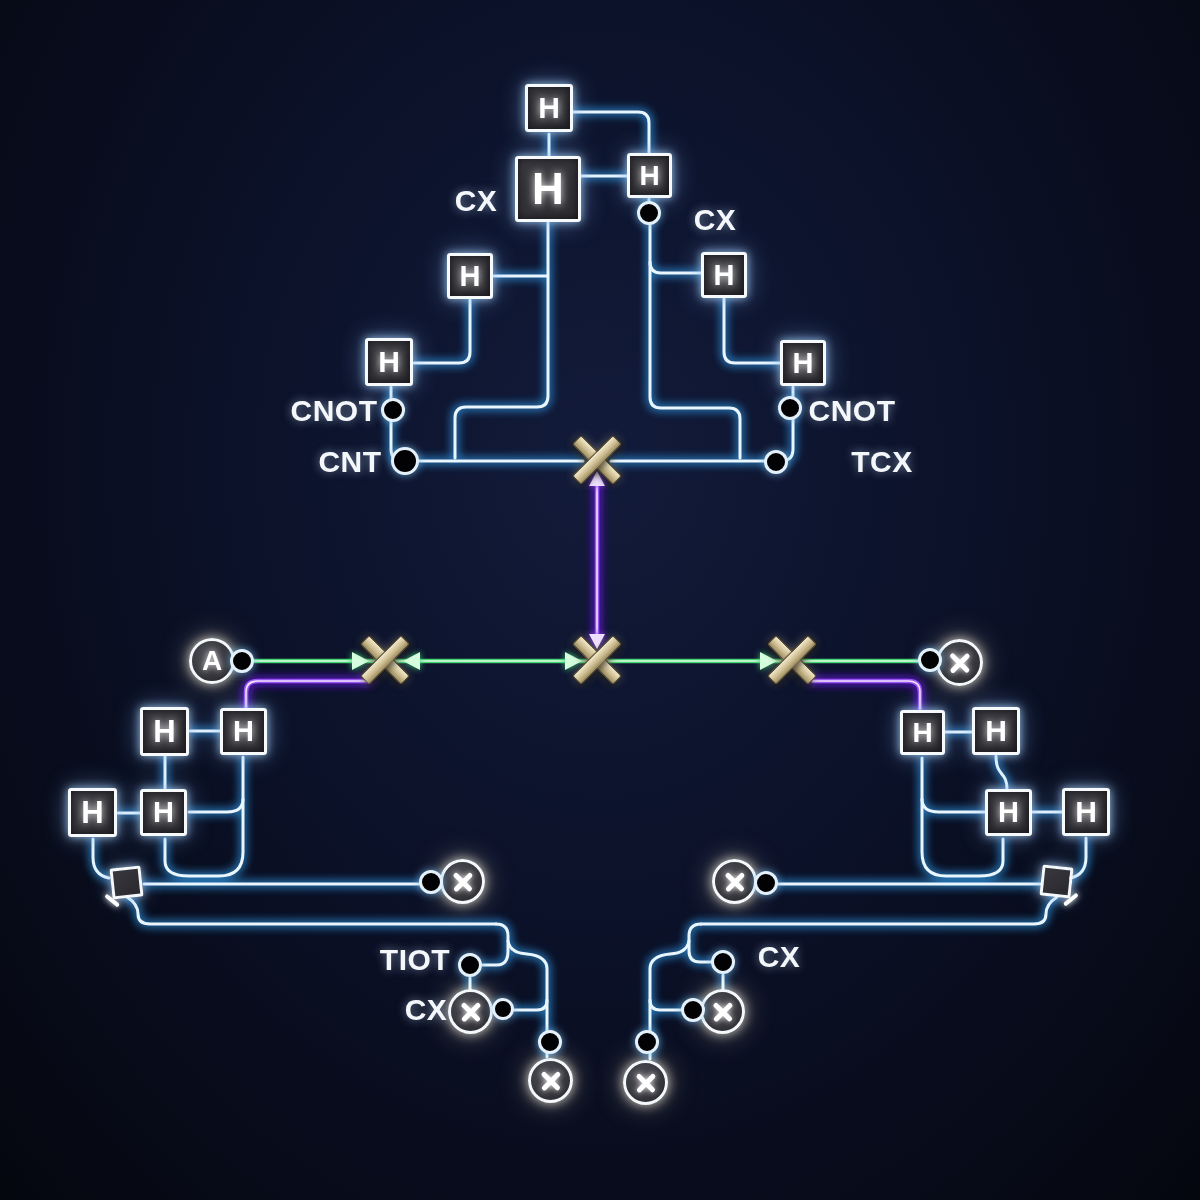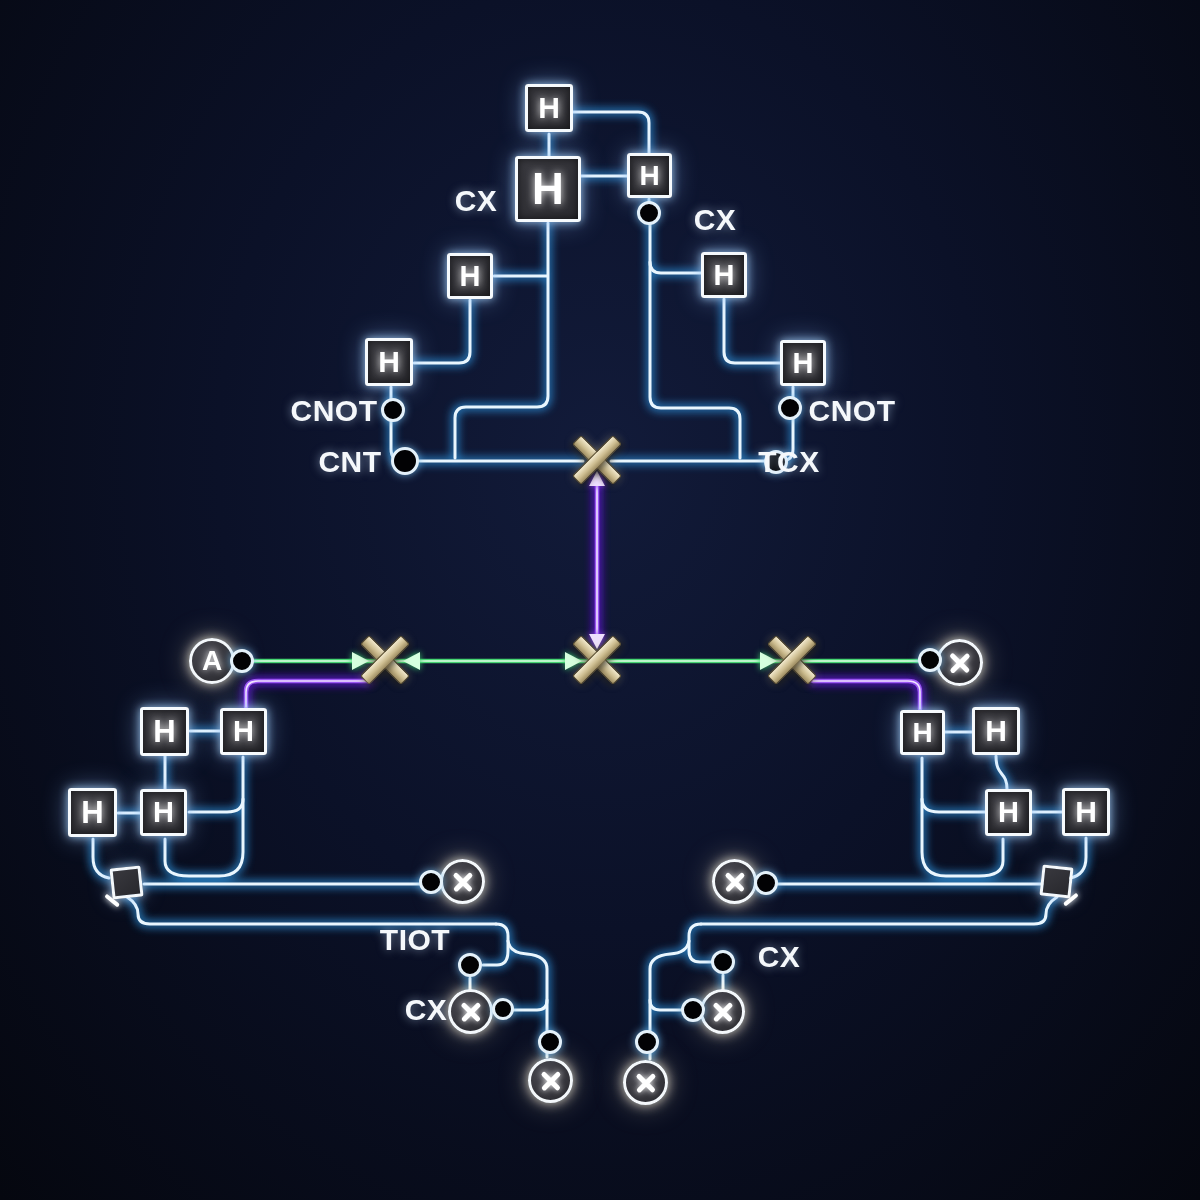--- a/index.html
+++ b/index.html
@@ -250,18 +250,18 @@
   </div>
   <div class="meter" style="left:1041px;top:866px;transform:rotate(6deg)">
     <span class="needle" style="right:-12px;top:27px;transform:rotate(-45deg)"></span>
   </div>
 
   <div class="lbl" style="left:476px;top:201px">CX</div>
   <div class="lbl" style="left:715px;top:220px">CX</div>
   <div class="lbl" style="left:334px;top:411px">CNOT</div>
   <div class="lbl" style="left:350px;top:462px">CNT</div>
   <div class="lbl" style="left:852px;top:411px">CNOT</div>
-  <div class="lbl" style="left:789px;top:462px">TCX</div>
-  <div class="lbl" style="left:415px;top:940px">TIOT</div>
+  <div class="lbl" style="left:882px;top:462px">TCX</div>
+  <div class="lbl" style="left:415px;top:960px">TIOT</div>
   <div class="lbl" style="left:426px;top:1010px">CX</div>
   <div class="lbl" style="left:779px;top:957px">CX</div>
 
 </div>
 
 </body></html>

